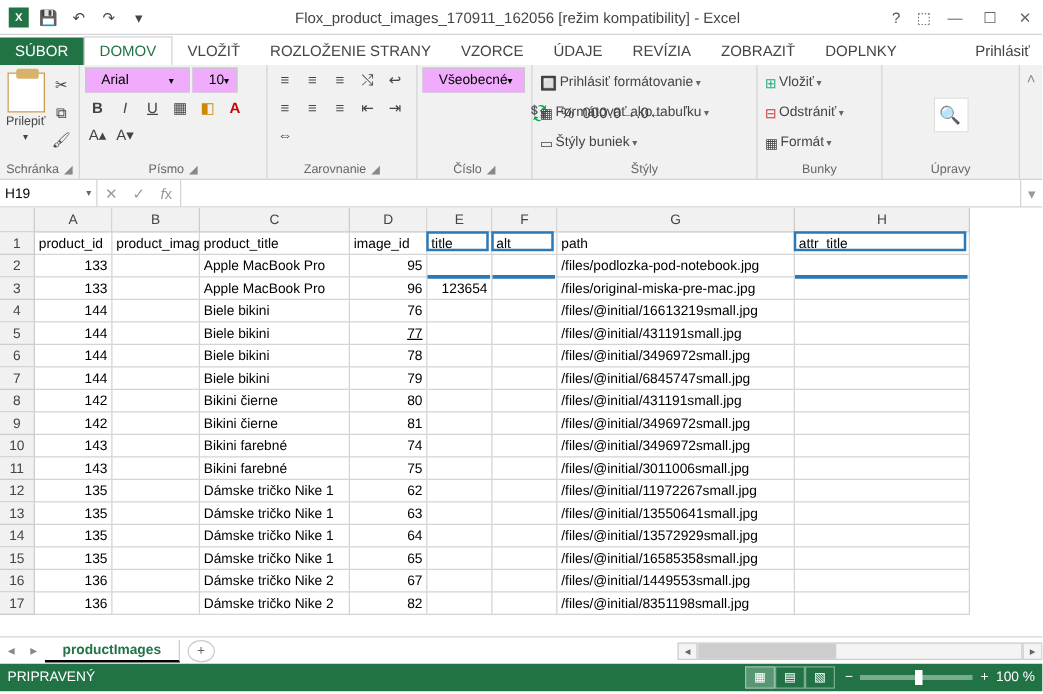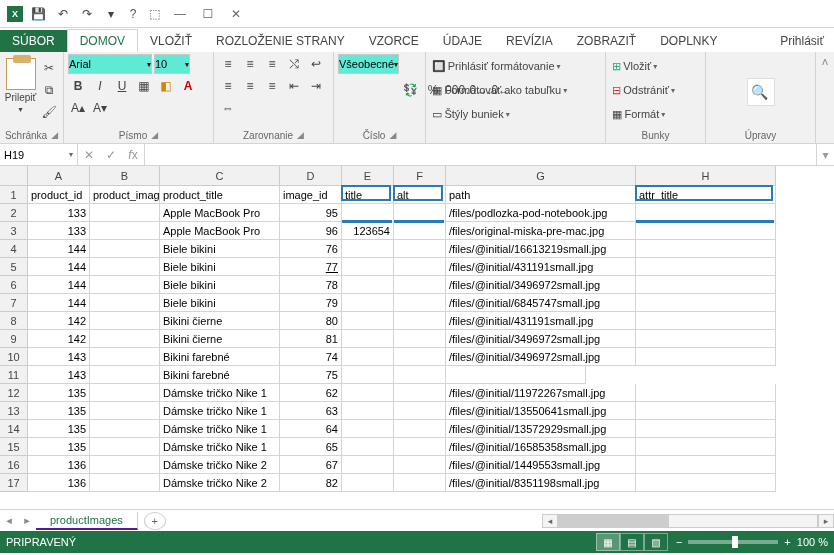--- a/index.html
+++ b/index.html
@@ -25,21 +25,21 @@
 
 .ribbon { height: 92px; background: #f1f1f1; border-bottom: 1px solid #d4d4d4; display: flex; }
 .group { border-right: 1px solid #d4d4d4; display: flex; flex-direction: column; }
 .group .body { flex: 1; display: flex; padding: 2px 4px; gap: 2px; }
 .group .label { height: 16px; font-size: 10px; color: #666; text-align: center; display:flex; align-items:center; justify-content:center; gap:4px; }
 .group .label .dlg { font-size: 9px; color: #888; }
 .bigbtn { width: 36px; display: flex; flex-direction: column; align-items: center; gap: 2px; font-size: 10px; color: #444; padding-top: 4px; text-align:center; }
 .bigbtn .bigico { width: 28px; height: 28px; background: #fff; border: 1px solid #ddd; display:flex; align-items:center; justify-content:center; font-size:14px; }
 .stack { display: flex; flex-direction: column; gap: 2px; }
 .row { display: flex; align-items: center; gap: 2px; }
-.ctl { height: 20px; border: 1px solid #c8c8c8; background: #5eead4; font-size: 11px; padding: 0 0; display: flex; align-items: center; }
+.ctl { height: 20px; border: 1px solid #c8c8c8; background: #f0abfc; font-size: 11px; padding: 0 12px; display: flex; align-items: center; }
 .sq { width: 20px; height: 20px; border: 1px solid transparent; display: flex; align-items: center; justify-content: center; font-size: 12px; color: #444; }
 .paste-ico { width:30px; height:32px; background:#fff; border:1px solid #c89b4a; position:relative; }
 .paste-ico::before { content:""; position:absolute; top:-4px; left:6px; width:18px; height:8px; background:#d8b26a; border-radius:2px; }
 .cellitem { height:20px; display:flex; align-items:center; gap:2px; font-size:11px; color:#444; padding:0 2px; }
 .cellitem .dd { font-size:8px; color:#666; }
 
 
 .fbar { height: 22px; border-bottom: 1px solid #d4d4d4; display: flex; align-items: stretch; }
 .fbar .namebox { width: 78px; border-right: 1px solid #d4d4d4; display: flex; align-items: center; padding: 0 4px; font-size: 11px; }
 .fbar .namebox .dd { margin-left:auto; font-size:8px; color:#666; }
@@ -57,21 +57,21 @@
 .datarow { height:18px; display:flex; }
 .rowhdr { width:28px; background:#f1f1f1; border-right:1px solid #ccc; border-bottom:1px solid #ccc; display:flex; align-items:center; justify-content:center; font-size:11px; color:#444; }
 .cell { height:18px; border-right:1px solid #d4d4d4; border-bottom:1px solid #d4d4d4; font-size:11px; padding:0 3px; display:flex; align-items:center; white-space:nowrap; overflow:hidden; }
 .cell.r { justify-content:flex-end; }
 .hl { position:absolute; border:2px solid #2a7ab9; pointer-events:none; }
 
 
 .sheettabs { height: 22px; border-top:1px solid #d4d4d4; display:flex; align-items:center; font-size:11px; background:#fff; }
 .sheettabs .nav { width:18px; display:flex; align-items:center; justify-content:center; color:#888; }
 .sheettabs .tab { padding: 2px 14px; border-right:1px solid #ccc; }
-.sheettabs .tab.active { font-weight:normal; color:#217346; border-bottom:2px solid #4c1d95; }
+.sheettabs .tab.active { font-weight:bold; color:#217346; border-bottom:2px solid #000000; }
 .sheettabs .add { width:22px; height:18px; border:1px solid #ccc; border-radius:50%; display:flex; align-items:center; justify-content:center; margin-left:6px; color:#666; }
 .sheettabs .scroll { margin-left:auto; height:16px; display:flex; align-items:center; }
 .sheettabs .track { width:260px; height:14px; border:1px solid #ccc; background:#f4f4f4; position:relative; }
 .sheettabs .thumb { position:absolute; left:0; top:0; height:12px; width:110px; background:#cdcdcd; }
 .sheettabs .arrow { width:16px; height:14px; border:1px solid #ccc; display:flex; align-items:center; justify-content:center; background:#f4f4f4; font-size:9px; color:#666; }
 
 
 .status { height: 22px; background:#217346; color:#fff; display:flex; align-items:center; font-size:11px; padding:0 6px; }
 .status .views { margin-left:auto; display:flex; gap:0; }
 .status .vbtn { width:24px; height:18px; border:1px solid rgba(255,255,255,0.4); display:flex; align-items:center; justify-content:center; font-size:10px; }
@@ -86,20 +86,21 @@
 <div class="titlebar">
   <div class="qat">
     <div class="ico">
         <div class="excel-ico">X</div>
       </div>
     <div class="ico sq">💾</div>
     <div class="ico sq">↶</div>
     <div class="ico sq">↷</div>
     <div class="ico sq">▾</div>
   </div>
+  <div class="title-txt">Flox_product_images_170911_162056  [režim kompatibility] - Excel</div>
   <div class="help-ico">?</div>
   <div class="help-ico">⬚</div>
   <div class="winctl">
     <div>—</div>
     <div>☐</div>
     <div>✕</div>
   </div>
 </div>
 
 <div class="tabs">
@@ -235,20 +236,23 @@
           <span>▦</span>
           <span>Formátovať ako tabuľku</span>
           <span class="dd">▾</span>
         </div>
       <div class="cellitem">
           <span>▭</span>
           <span>Štýly buniek</span>
           <span class="dd">▾</span>
         </div>
     </div>
+    <div class="label">
+        <span>Štýly</span>
+      </div>
   </div>
 
   <div class="group" style="width:100px">
     <div class="body" style="flex-direction:column;gap:4px;padding-top:4px">
       <div class="cellitem">
           <span style="color:#2a7">⊞</span>
           <span>Vložiť</span>
           <span class="dd">▾</span>
         </div>
       <div class="cellitem">
@@ -418,20 +422,21 @@
         <div class="cell" style="width: 140px;"></div>
       </div>
       <div class="datarow">
         <div class="rowhdr">11</div>
         <div class="cell r" style="width: 62px;">143</div>
         <div class="cell" style="width: 70px;"></div>
         <div class="cell" style="width: 120px;">Bikini farebné</div>
         <div class="cell r" style="width: 62px;">75</div>
         <div class="cell" style="width: 52px;"></div>
         <div class="cell" style="width: 52px;"></div>
+        <div class="cell" style="width: 190px;">/files/@initial/3011006small.jpg</div>
         <div class="cell" style="width: 140px;"></div>
       </div>
       <div class="datarow">
         <div class="rowhdr">12</div>
         <div class="cell r" style="width: 62px;">135</div>
         <div class="cell" style="width: 70px;"></div>
         <div class="cell" style="width: 120px;">Dámske tričko Nike 1</div>
         <div class="cell r" style="width: 62px;">62</div>
         <div class="cell" style="width: 52px;"></div>
         <div class="cell" style="width: 52px;"></div>

